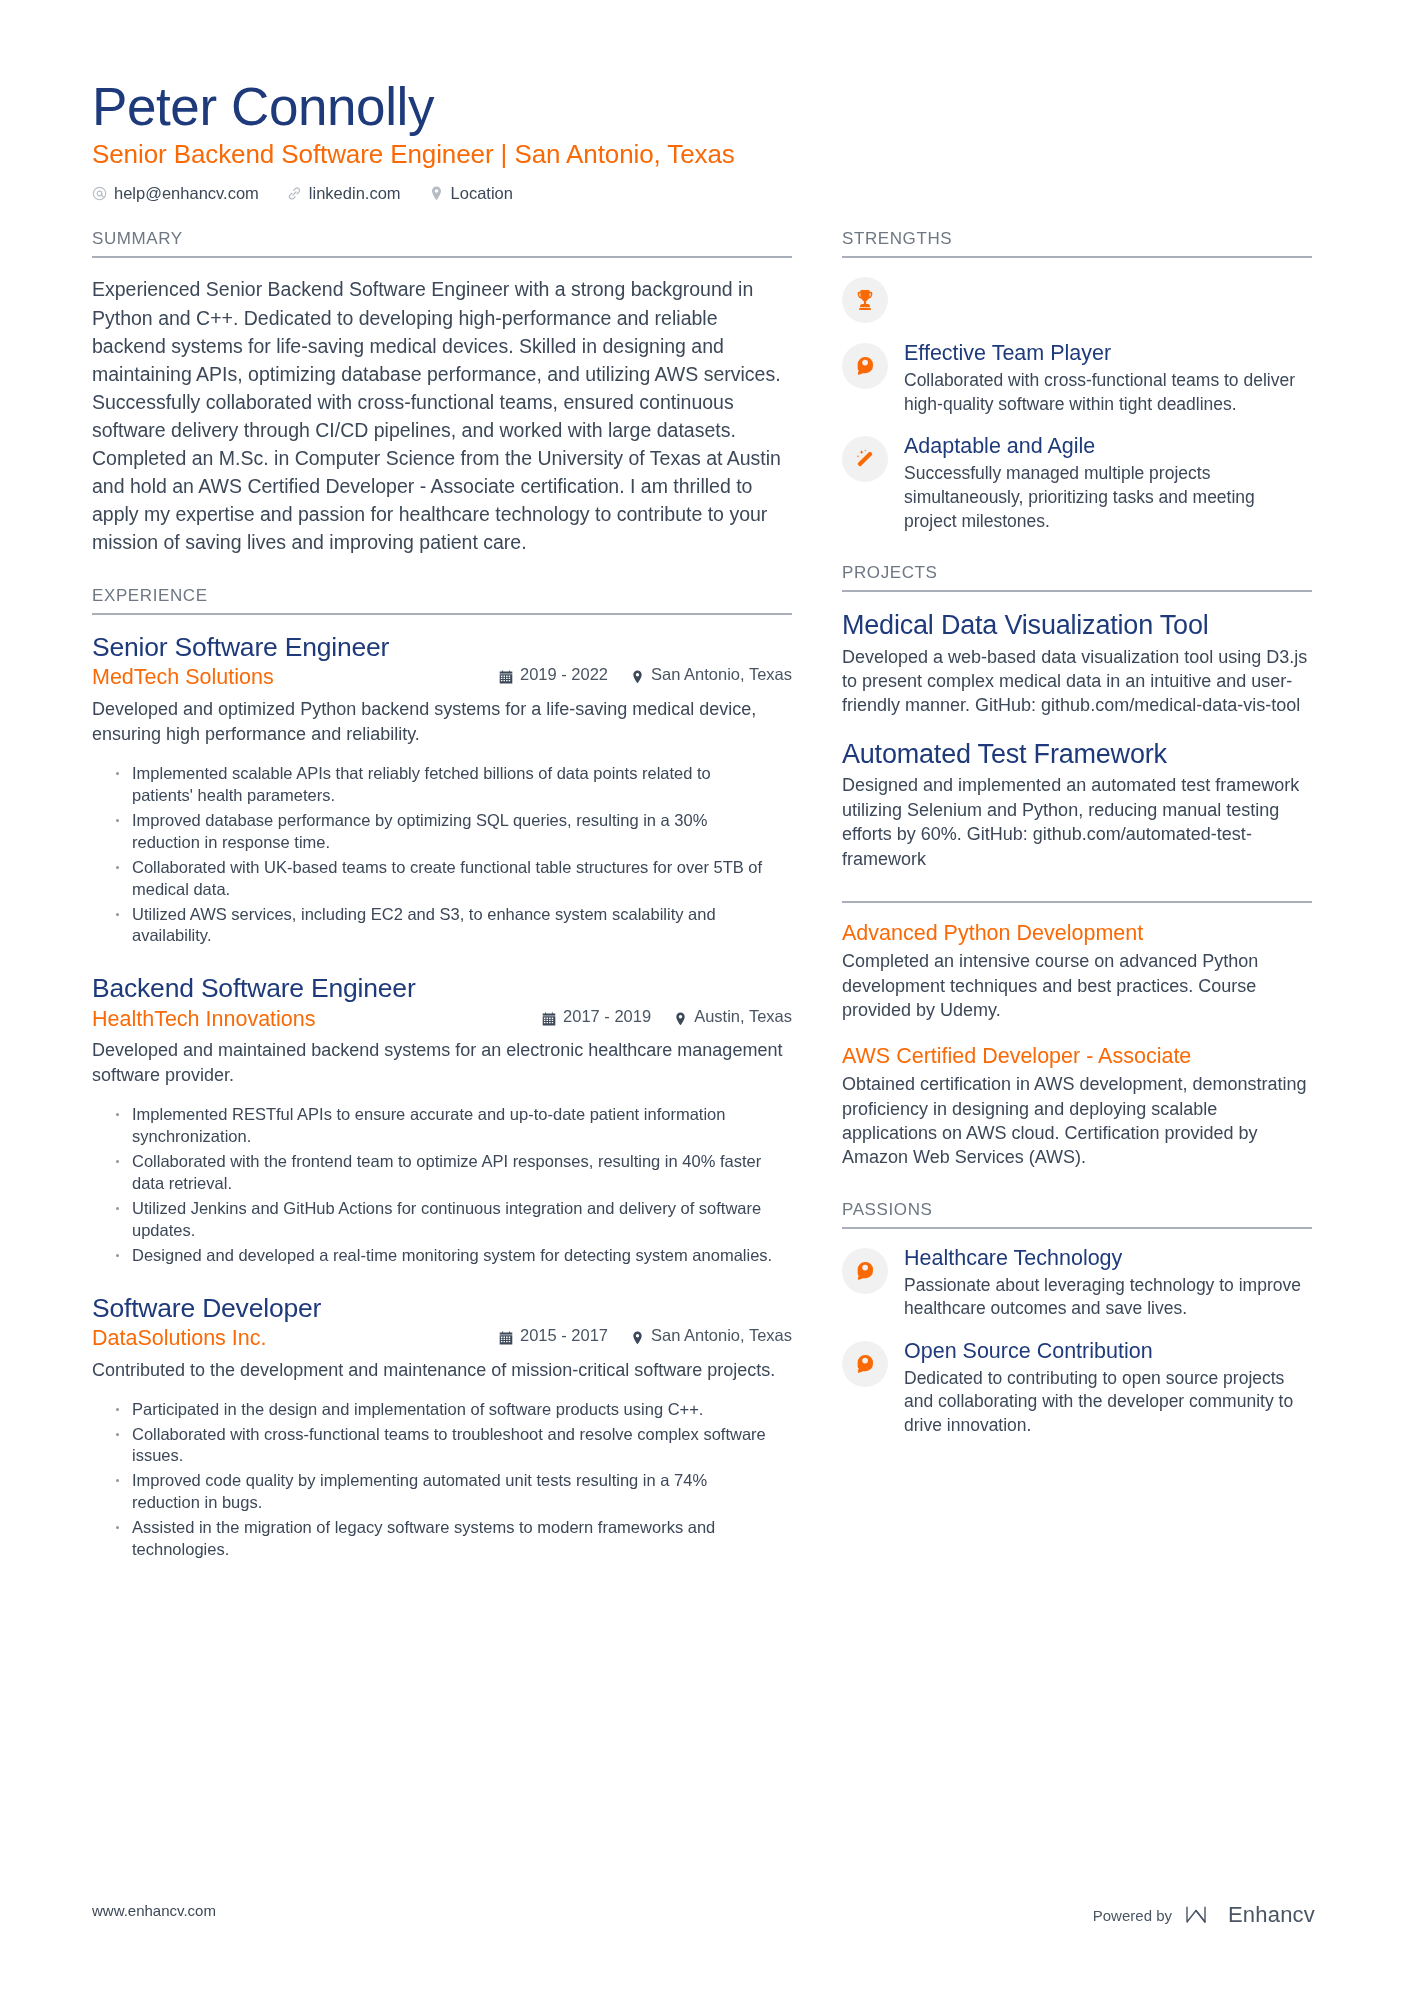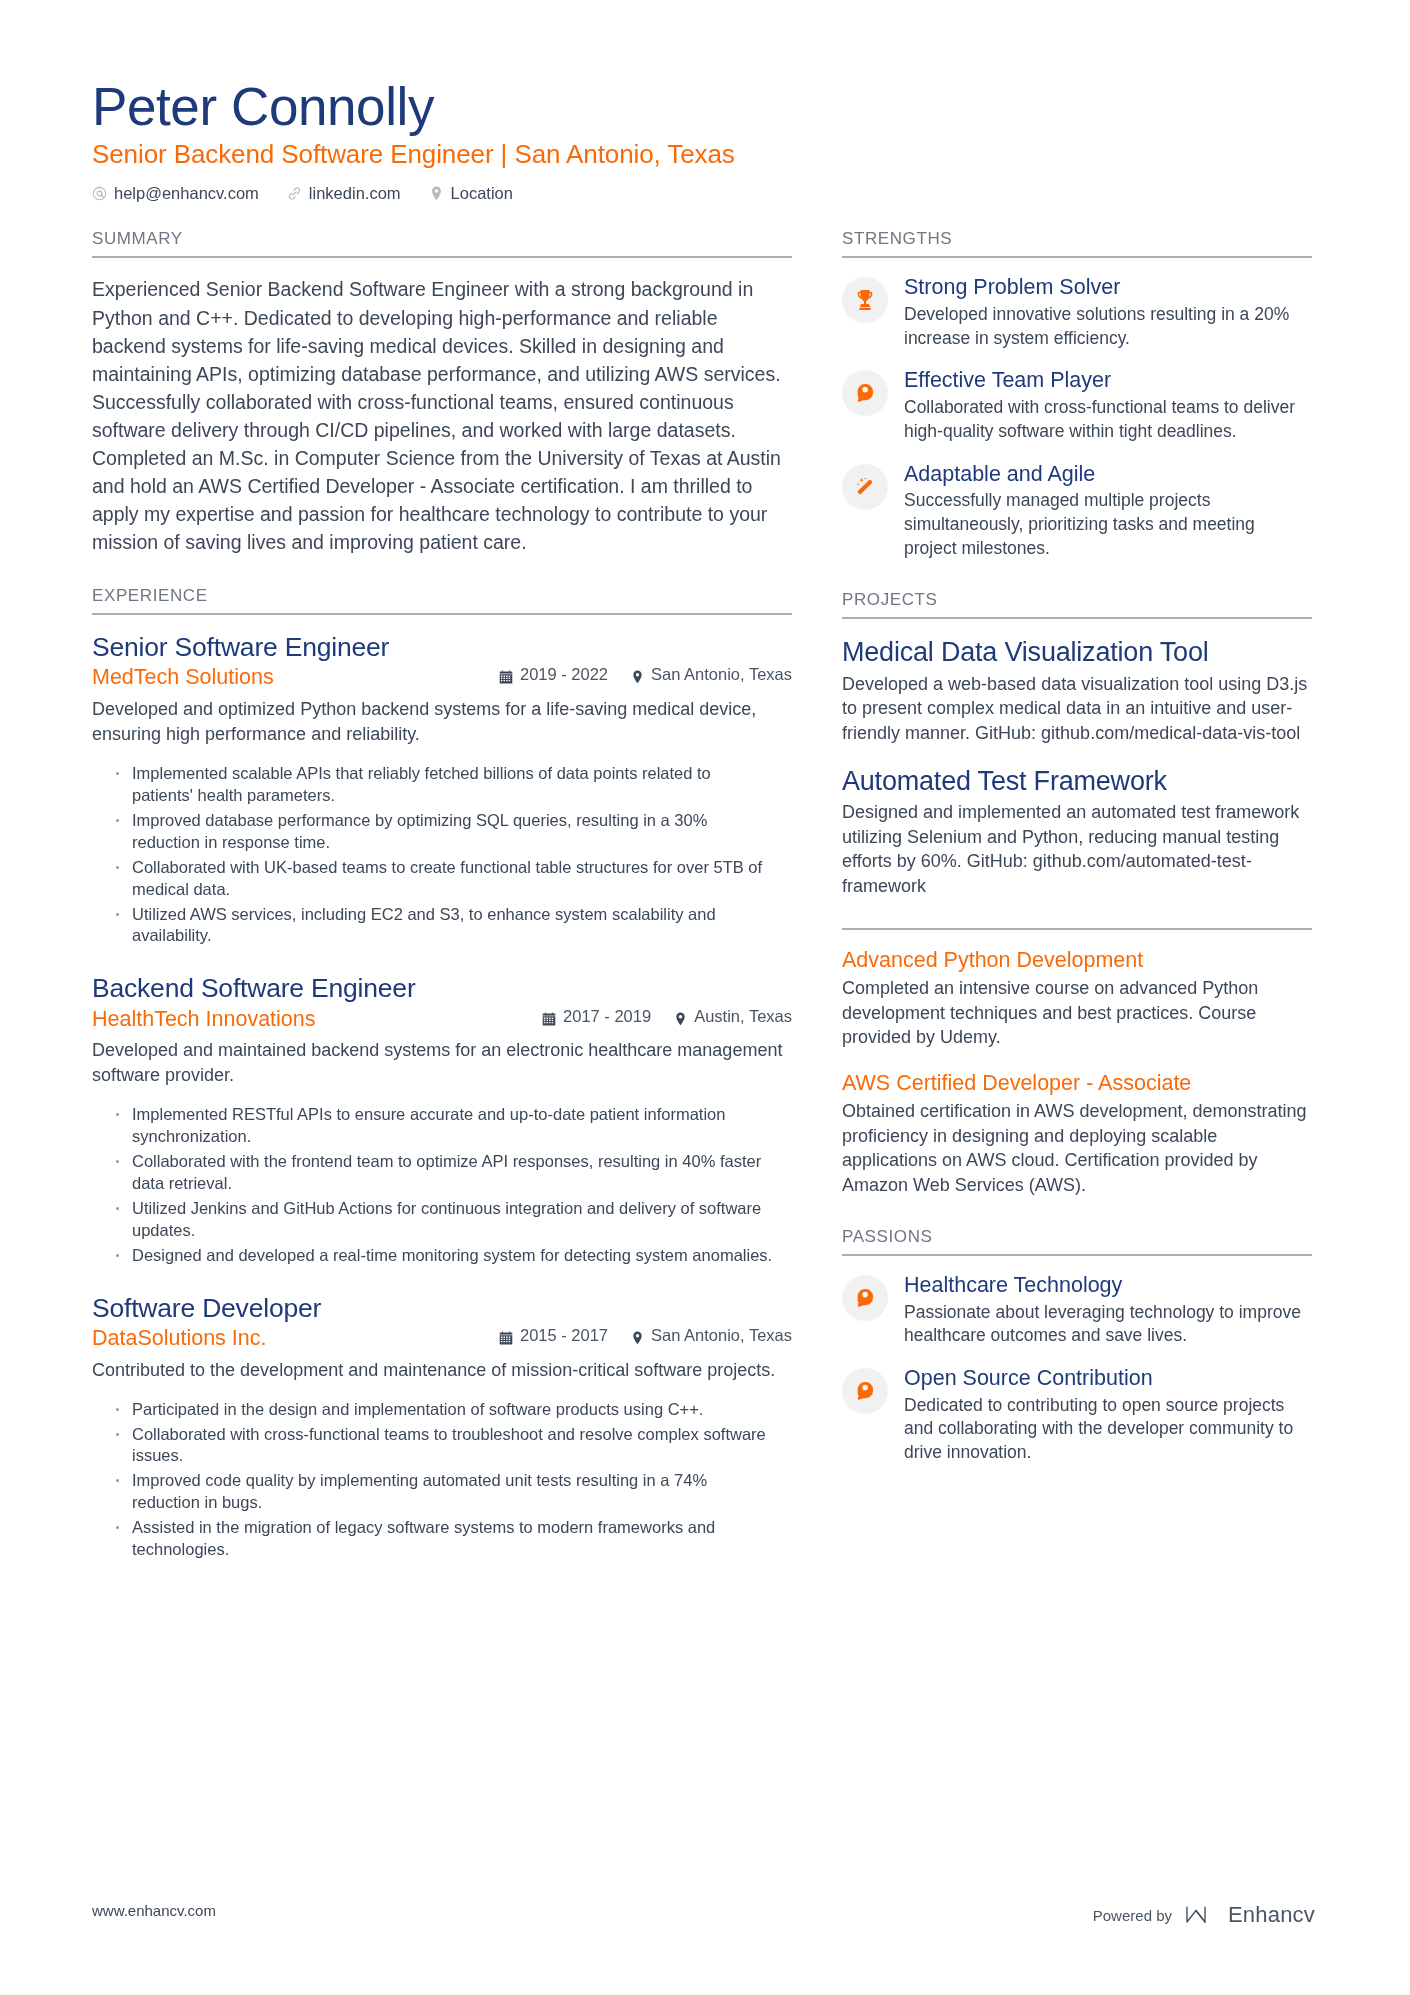--- a/index.html
+++ b/index.html
@@ -448,24 +448,20 @@
         <h2 class="section-title">STRENGTHS</h2>
         <div class="section-rule"></div>
 
         <div class="icon-entry">
           <div class="icon-circle">
             <svg width="22" height="22" viewBox="0 0 24 24" fill="#f96a07">
               <path d="M18.5 3H17V2a1 1 0 0 0-1-1H8a1 1 0 0 0-1 1v1H5.5A1.5 1.5 0 0 0 4 4.5v1.2C4 8.2 5.9 10.2 8.3 10.6c.5 1.2 1.4 2.1 2.5 2.5v3.3H9a2.4 2.4 0 0 0-2.4 2.4V20h10.8v-1.2A2.4 2.4 0 0 0 15 16.4h-1.8v-3.3c1.1-.4 2-1.3 2.5-2.5C18.1 10.2 20 8.2 20 5.7V4.5A1.5 1.5 0 0 0 18.5 3ZM5.7 5.7V4.7H7v3.9C6.2 8.1 5.7 7 5.7 5.7Zm12.6 0c0 1.3-.5 2.4-1.3 2.9V4.7h1.3v1Z"></path>
               <rect x="5.6" y="20.6" width="12.8" height="2.2" rx="0.6"></rect>
             </svg>
           </div>
-          <div class="icon-entry-body">
-            <h3 class="icon-entry-title">Strong Problem Solver</h3>
-            <p class="icon-entry-desc">Developed innovative solutions resulting in a 20% increase in system efficiency.</p>
-          </div>
         </div>
 
         <div class="icon-entry">
           <div class="icon-circle">
             <svg width="22" height="22" viewBox="0 0 24 24" fill="#f96a07">
               <path d="M12 2.2a8 8 0 0 0-8 8v4.6c0 .9.4 1.7 1.1 2.2l-.9 3.3a1 1 0 0 0 1.3 1.2l4.4-1.6h2.8a8 8 0 0 0 8-8v-1.7a8 8 0 0 0-8-8Z"></path>
               <circle cx="12.1" cy="8.3" r="3.1" fill="#f1f1f1"></circle>
             </svg>
           </div>
           <div class="icon-entry-body">

